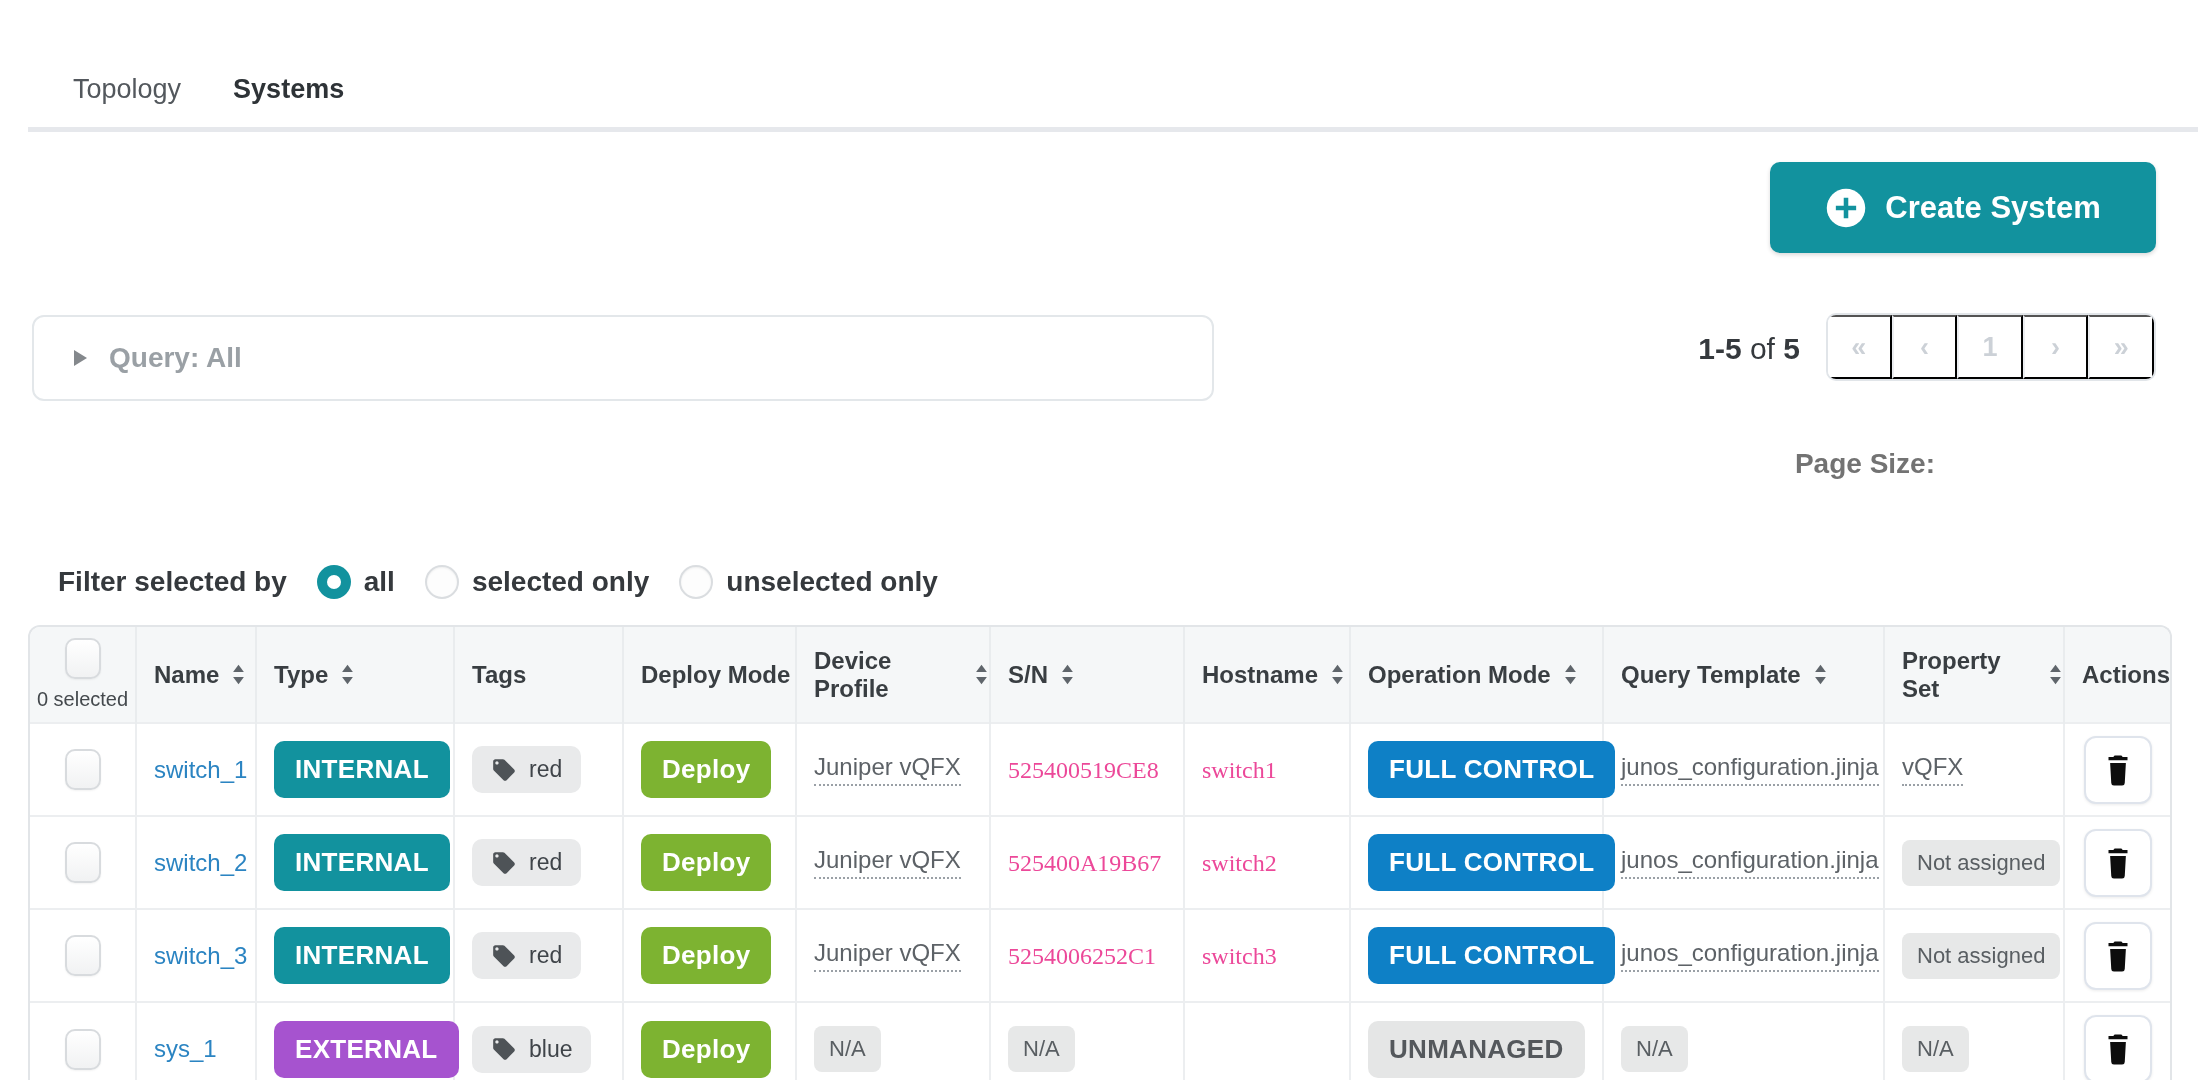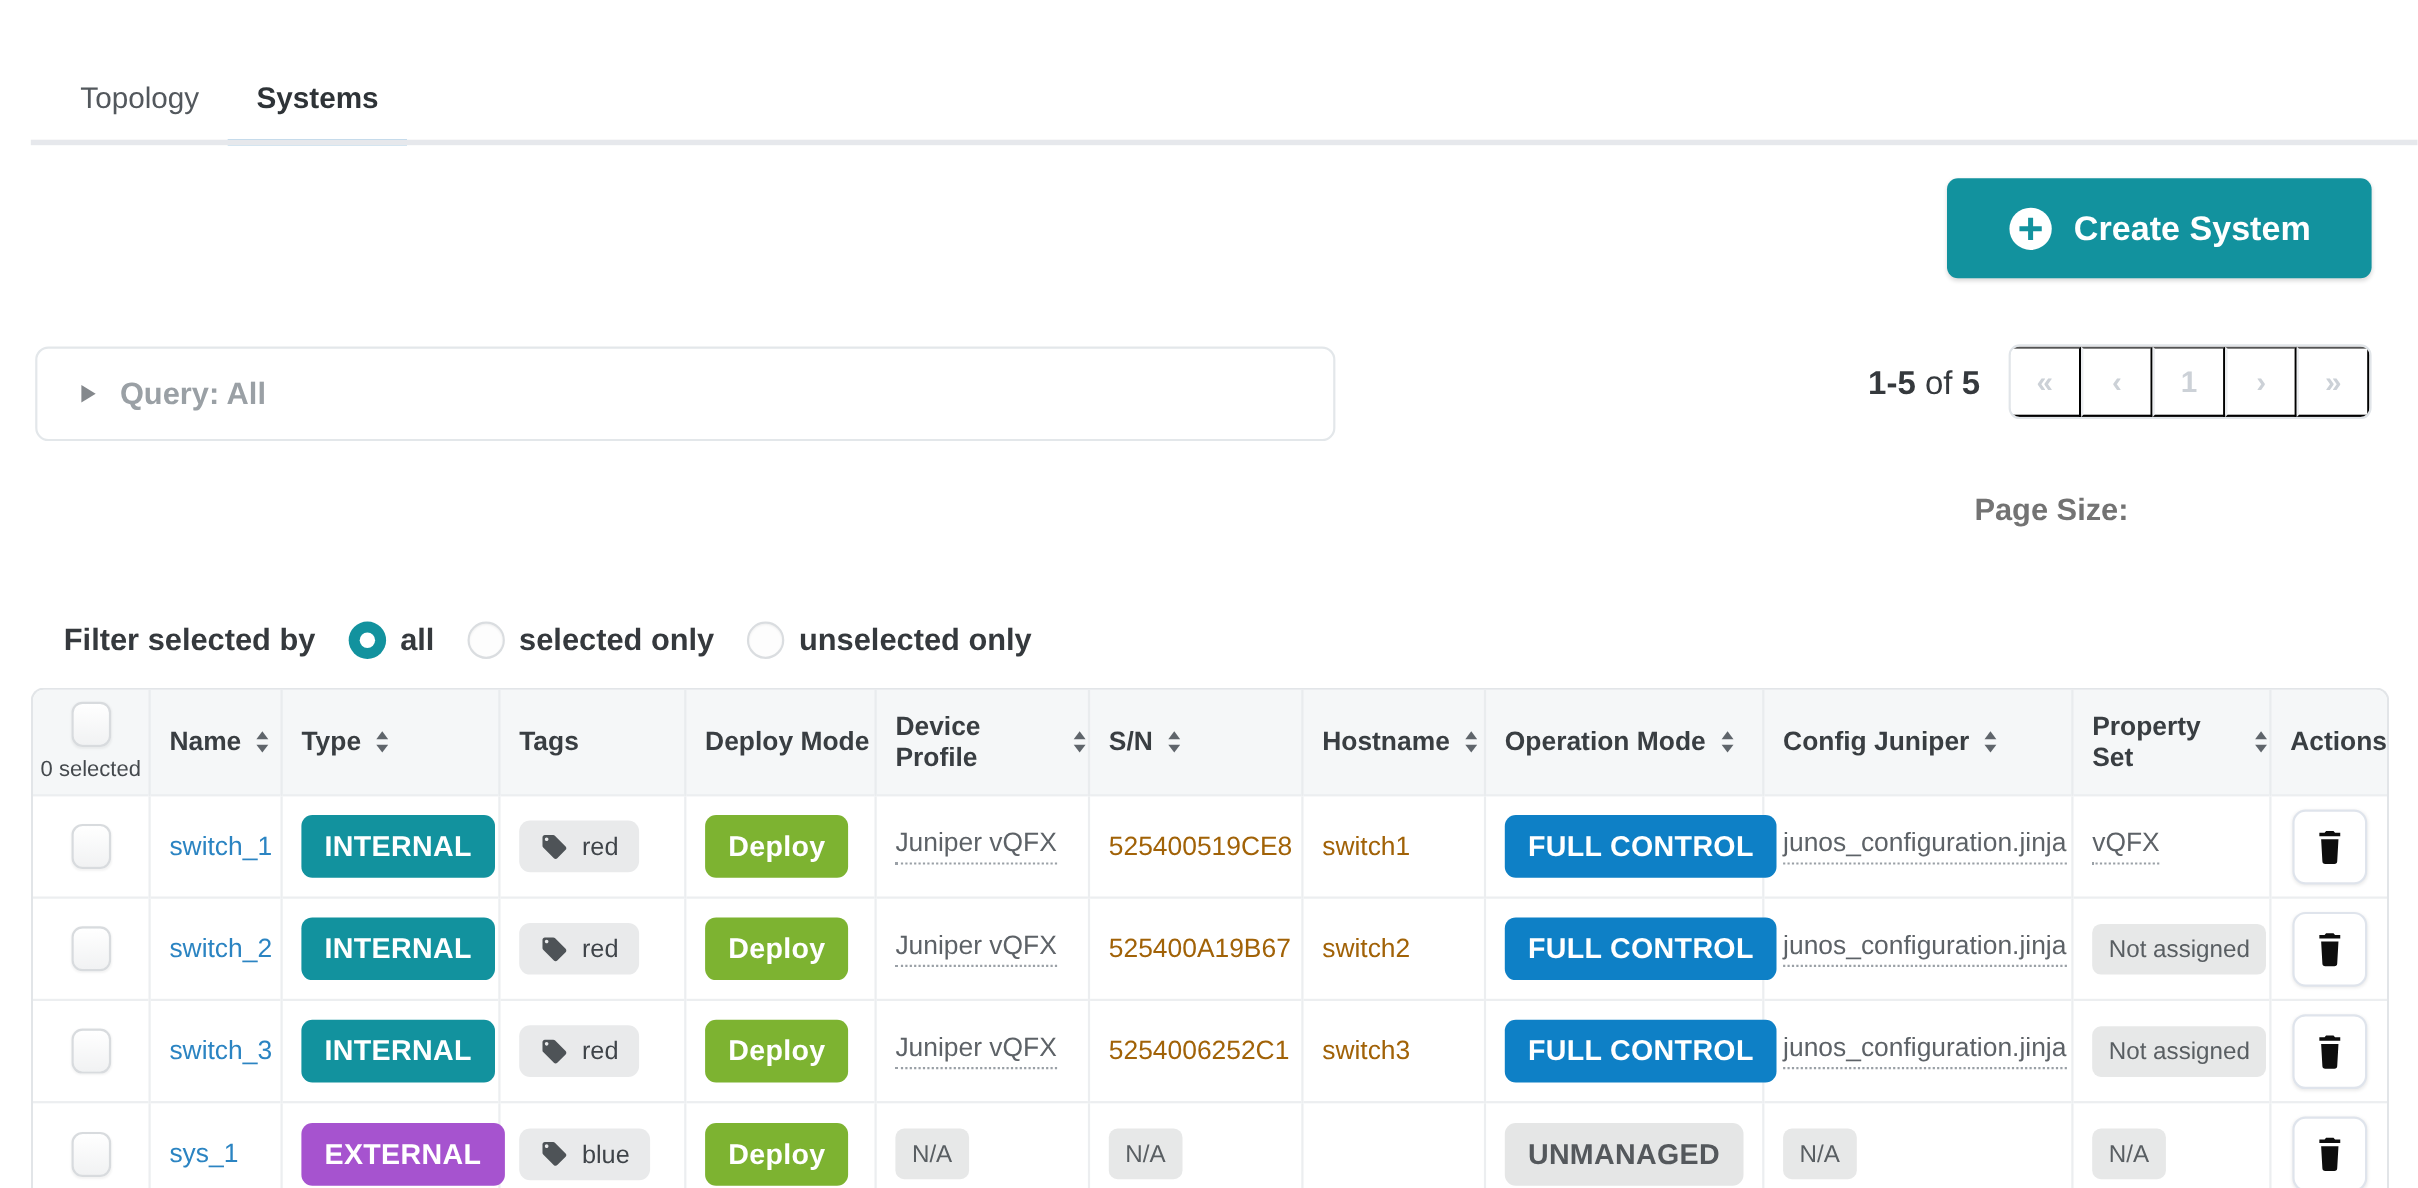--- a/index.html
+++ b/index.html
@@ -93,21 +93,21 @@
   .checkbox {
     width:36px; height:41px; border:2px solid #d8dbde; border-radius:10px;
     background:linear-gradient(#ffffff,#f1f2f3); box-shadow:0 1px 2px rgba(0,0,0,.05); cursor:pointer;
   }
   .cell-link { color:var(--link); text-decoration:none; cursor:pointer; }
   .badge { display:inline-block; padding:13px 21px; border-radius:10px; font-size:26px; font-weight:700; color:#fff; letter-spacing:.3px; }
   .tag-pill { display:inline-flex; align-items:center; gap:12px; background:#e9eaeb; border-radius:10px;
               padding:10px 19px; font-size:23px; color:#3f4449; }
   .dotted { display:inline-block; color:#5d6periodic367; color:#5d6267; border-bottom:2px dotted #9aa0a6; padding-bottom:3px; cursor:pointer; }
   .na { display:inline-block; background:#e7e8e8; border-radius:8px; padding:10px 15px; font-size:22px; color:#595e62; }
-  .plain { color:#a16207; }
+  .plain { color:#ec4899;font-family:Liberation Serif, serif; }
   .trash-btn {
     width:68px; height:68px; border:2px solid #dfe4ec; border-radius:12px; background:#fff;
     display:inline-flex; align-items:center; justify-content:center; cursor:pointer;
     box-shadow:0 1px 3px rgba(0,0,0,.08);
   }
 </style>
 </head>
 <body>
 
 <div id="app" style="--teal: #12929e; --accent: #1478bc; --link: #2b84c2;">
@@ -266,21 +266,21 @@
                 <span style="display: inline-flex;">
                   <svg width="15" height="23" viewBox="0 0 15 23">
                     <path d="M7.5 1.8l5.4 7.2H2.1z" fill="#5f656b"></path>
                     <path d="M7.5 21.2l-5.4-7.2h10.8z" fill="#5f656b"></path>
                   </svg>
                 </span>
               </div>
             </th>
             <th>
               <div class="th-inner">
-                <span>Config Juniper</span>
+                <span>Query Template</span>
                 <span style="display: inline-flex;">
                   <svg width="15" height="23" viewBox="0 0 15 23">
                     <path d="M7.5 1.8l5.4 7.2H2.1z" fill="#5f656b"></path>
                     <path d="M7.5 21.2l-5.4-7.2h10.8z" fill="#5f656b"></path>
                   </svg>
                 </span>
               </div>
             </th>
             <th>
               <div class="th-inner">

